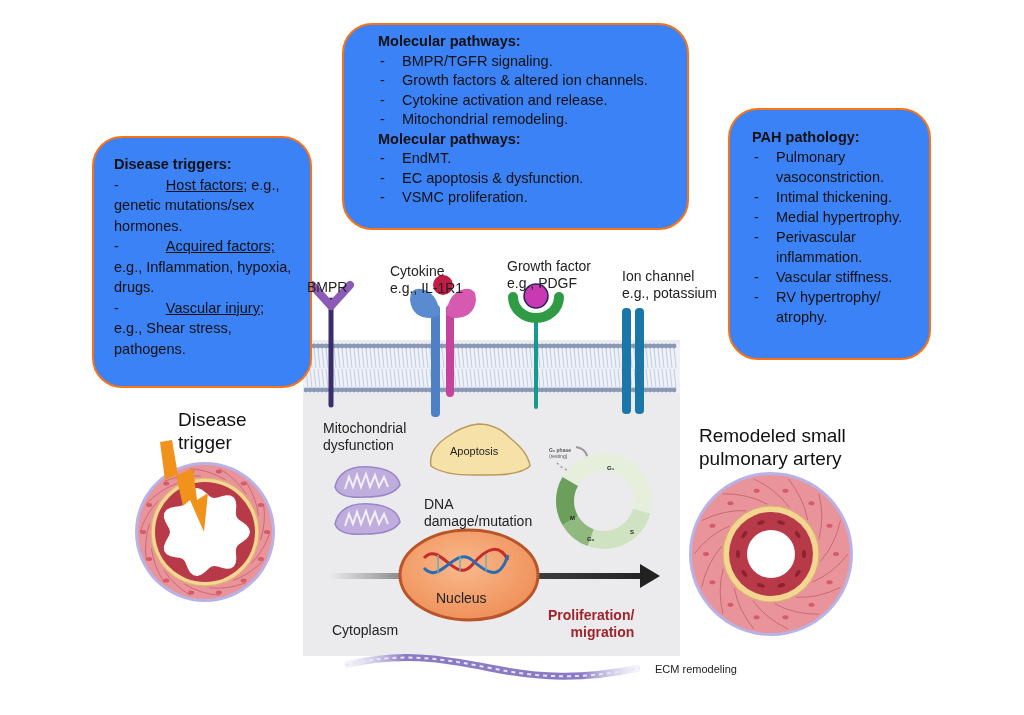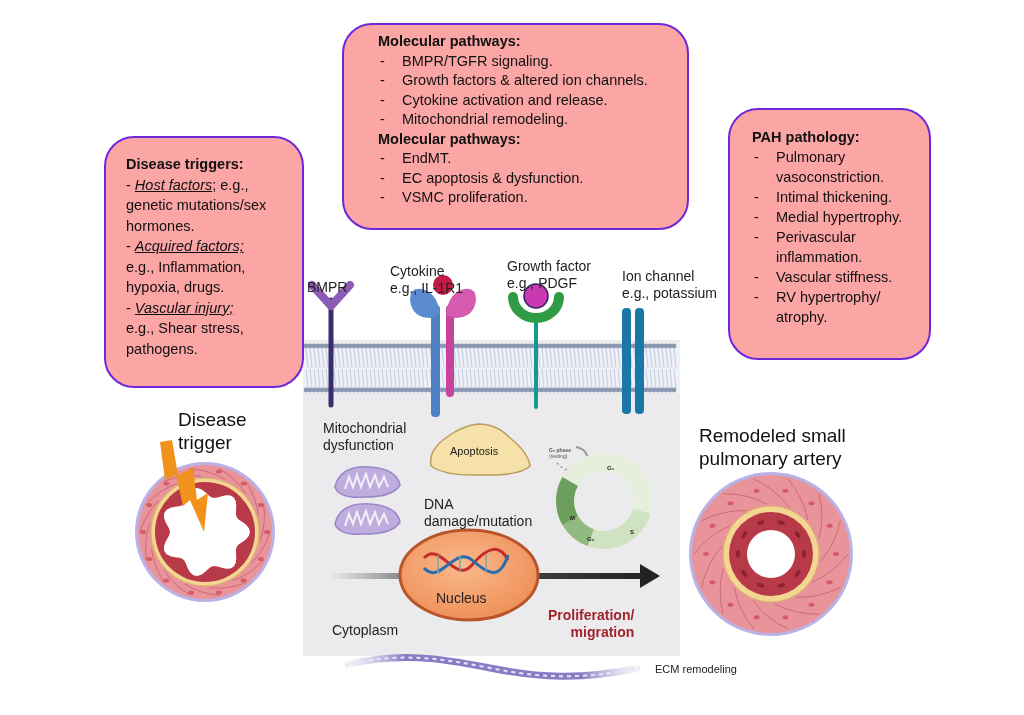--- a/index.html
+++ b/index.html
@@ -1,24 +1,24 @@
 <!DOCTYPE html>
 <html><head>
 <meta charset="utf-8">
 <style>
   html,body{margin:0;padding:0;background:#fff;}
   body{width:1024px;height:715px;position:relative;overflow:hidden;font-family:"Liberation Sans",sans-serif;color:#111;}
-  .box{position:absolute;border:2px solid #6d28d9;border-radius:30px;background:#fca5a5;box-sizing:border-box;font-size:14.5px;line-height:19.5px;}
+  .box{position:absolute;border:2px solid #f97316;border-radius:30px;background:#3b82f6;box-sizing:border-box;font-size:14.5px;line-height:19.5px;}
   .box .hd{font-weight:bold;}
   .box ul{list-style:none;margin:0;padding:0;}
   .box li{position:relative;padding-left:24px;}
   .box li::before{content:"-";position:absolute;left:2px;}
   #mol{left:342px;top:23px;width:347px;height:207px;padding:7px 16px 0 34px;}
-  #trig{left:104px;top:136px;width:200px;height:252px;padding:16px 10px 0 20px;line-height:20.5px;}
-  #trig .u{font-style:italic;text-decoration:underline;}
+  #trig{left:92px;top:136px;width:220px;height:252px;padding:16px 10px 0 20px;line-height:20.5px;}
+  #trig .u{text-decoration:underline;margin-left:43px;}
   #pah{left:728px;top:108px;width:203px;height:252px;padding:17px 10px 0 22px;line-height:20px;}
   .lbl{position:absolute;font-size:14px;line-height:17px;color:#222;}
   .big{position:absolute;font-size:19px;line-height:23px;color:#111;}
   svg{position:absolute;left:0;top:0;}
 </style>
 </head>
 <body>
 
 <svg width="1024" height="715">
   <defs>

